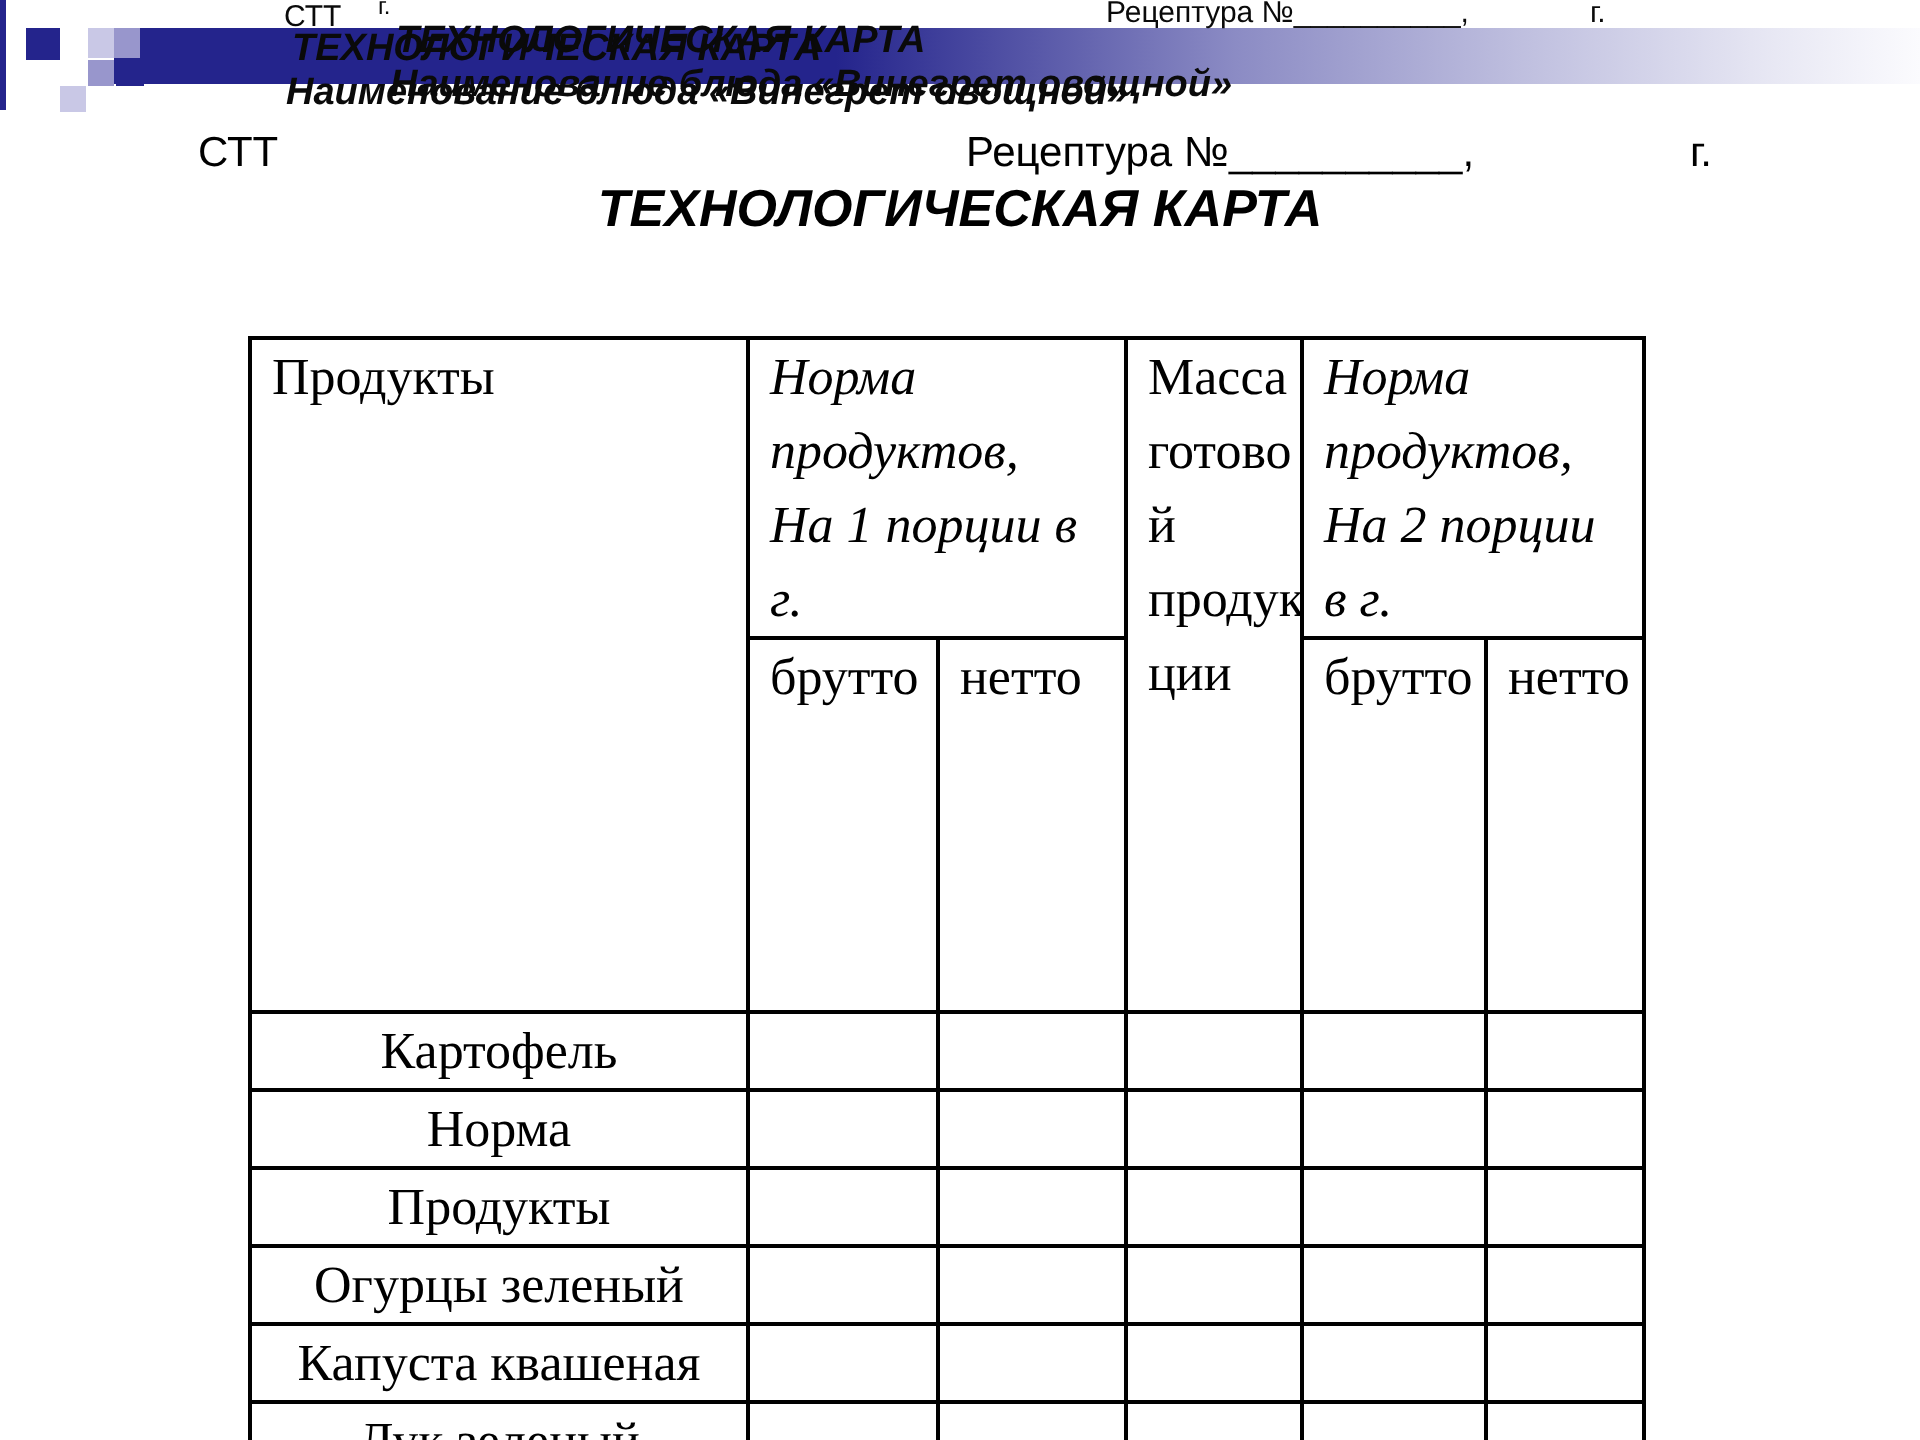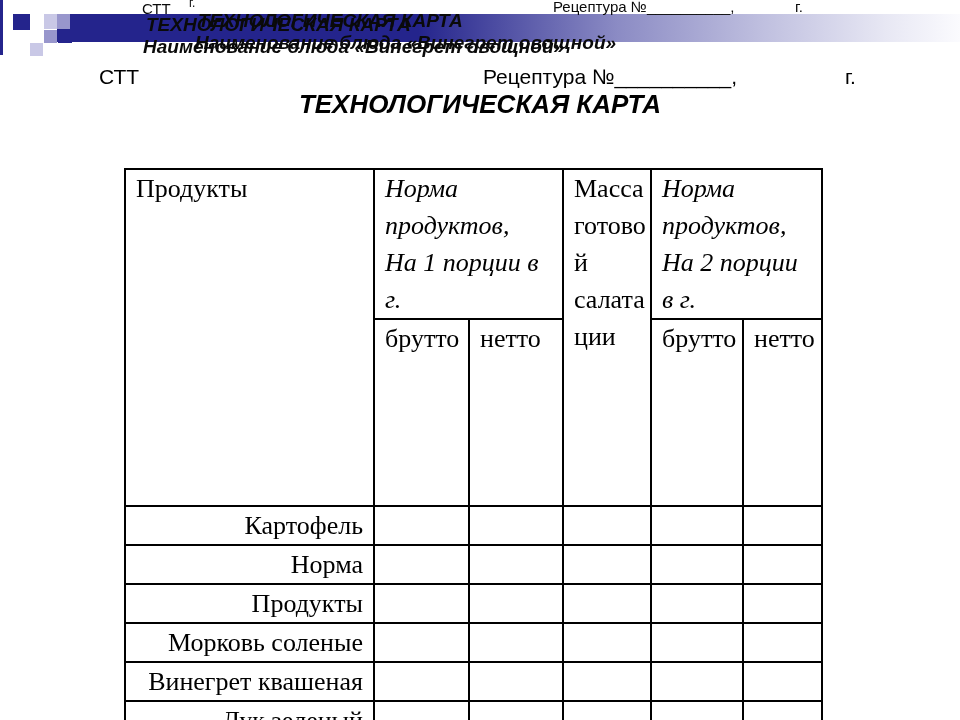--- a/index.html
+++ b/index.html
@@ -53,21 +53,21 @@
     font-weight:normal;overflow:hidden;
   }
   #recipe-table{border-top-width:3px;}
   tr.hr1{height:147px;}
   tr.hr2{height:187px;}
   tr.dr{height:37px;}
   th.c-prod{text-align:left;white-space:pre-line;}
   th.c-norm{text-align:left;white-space:pre-line;font-style:italic;}
   th.c-mass{text-align:left;white-space:pre-line;}
   th.c-sub{text-align:left;margin-left:32px;}
-  td.p-name{text-align:right;white-space:nowrap;}
+  td.p-name{text-align:center;white-space:nowrap;}
 </style>
 </head>
 <body>
 
 <div id="canvas">
 
   <div id="top-bar" class="decor"></div>
   <div id="edge-strip" class="decor"></div>
   <div id="sq-a" class="sq"></div>
   <div id="sq-b" class="sq"></div>
@@ -102,21 +102,21 @@
     <tbody>
       <tr class="hr1">
         <th class="c-prod" rowspan="2">Продукты</th>
         <th class="c-norm" colspan="2">Норма
 продуктов,
 На 1 порции в
 г.</th>
         <th class="c-mass" rowspan="2">Масса
 готово
 й
-салата
+продук
 ции</th>
         <th class="c-norm" colspan="2">Норма
 продуктов,
 На 2  порции
 в г.</th>
       </tr>
       <tr class="hr2">
         <th class="c-sub">брутто</th>
         <th class="c-sub">нетто</th>
         <th class="c-sub">брутто</th>
@@ -140,29 +140,29 @@
       </tr>
       <tr class="dr">
         <td class="p-name">Продукты</td>
         <td></td>
           <td></td>
         <td></td>
           <td></td>
         <td></td>
       </tr>
       <tr class="dr">
-        <td class="p-name">Морковь соленые</td>
+        <td class="p-name">Огурцы зеленый</td>
         <td></td>
           <td></td>
         <td></td>
           <td></td>
         <td></td>
       </tr>
       <tr class="dr">
-        <td class="p-name">Винегрет квашеная</td>
+        <td class="p-name">Капуста квашеная</td>
         <td></td>
           <td></td>
         <td></td>
           <td></td>
         <td></td>
       </tr>
       <tr class="dr">
         <td class="p-name">Лук зеленый</td>
         <td></td>
           <td></td>

